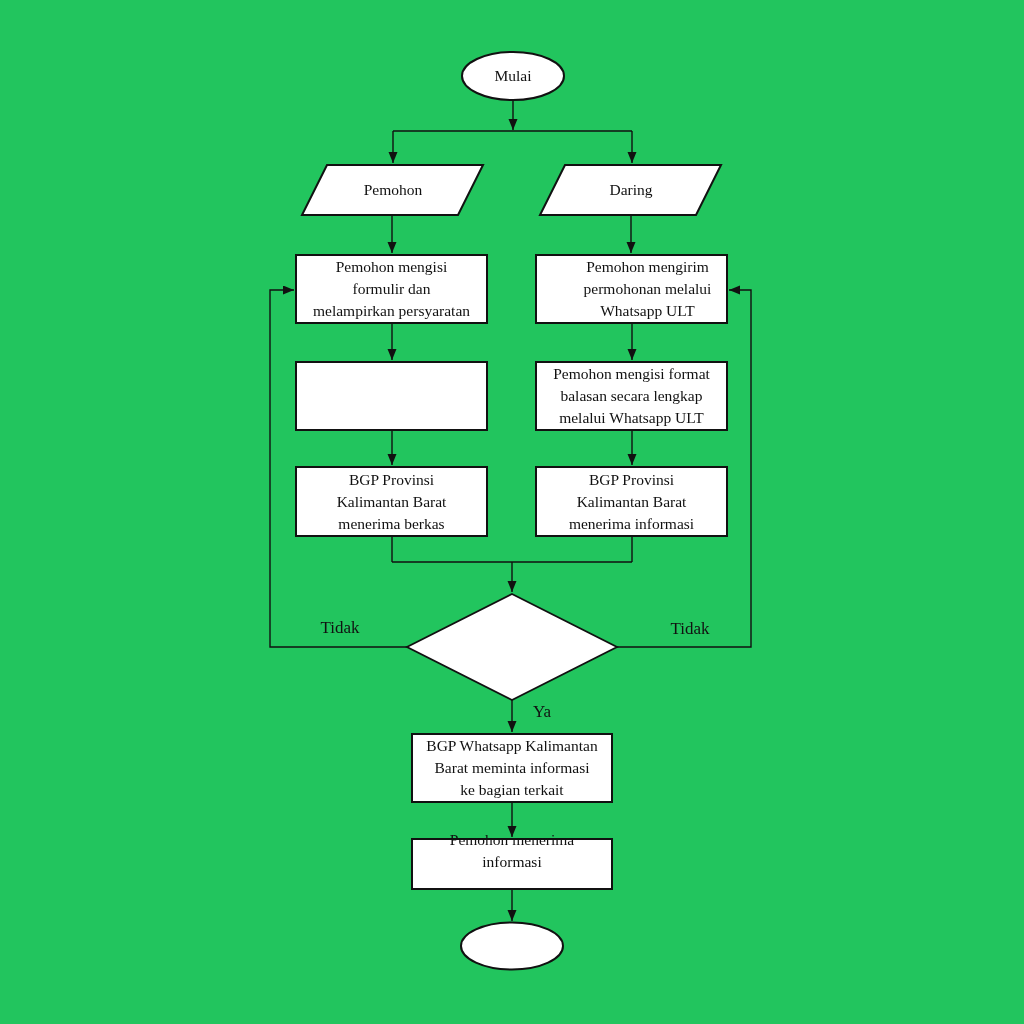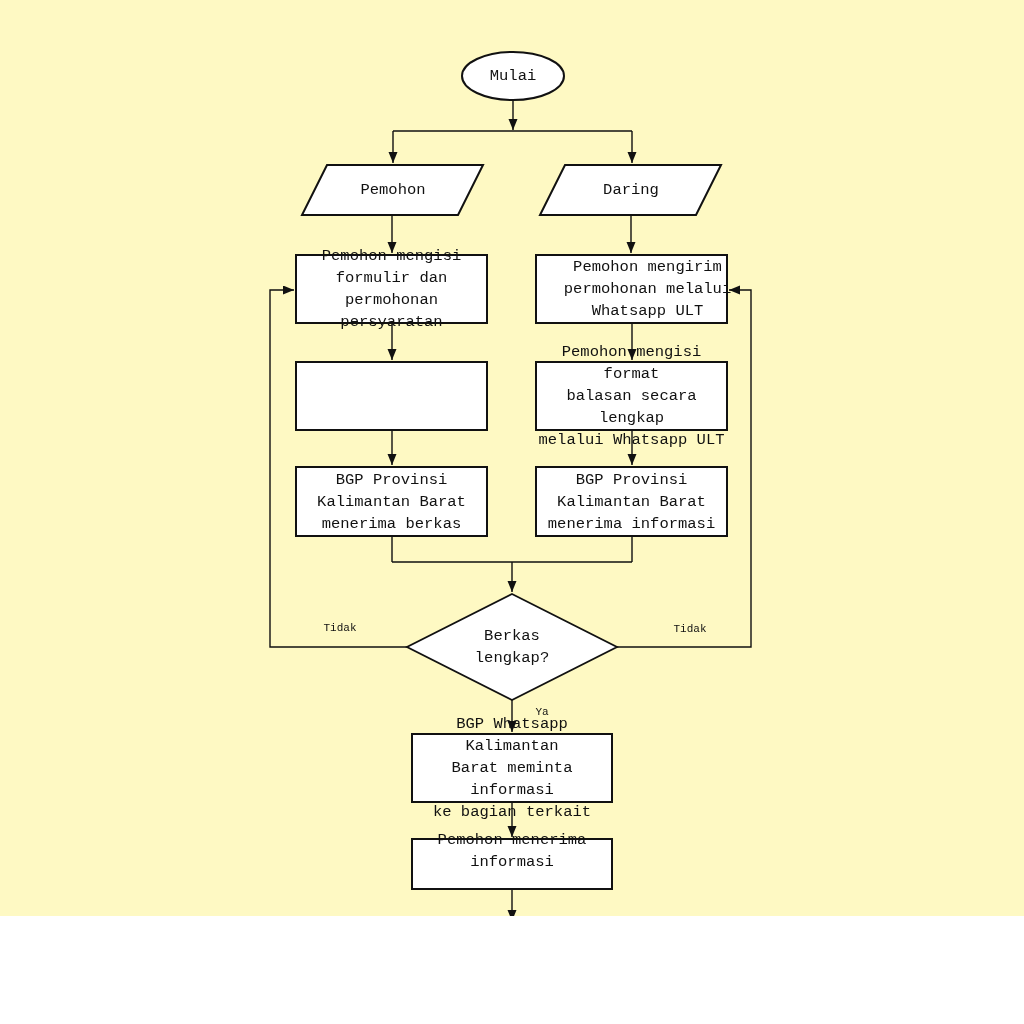--- a/index.html
+++ b/index.html
@@ -3,23 +3,23 @@
 <meta charset="utf-8">
 <style>
   html, body {
     margin: 0;
     padding: 0;
     background: #ffffff;
   }
   .canvas {
     position: relative;
     width: 1024px;
-    height: 916px;
-    background: #fef9c3;
-    font-family: Liberation Mono, monospace;
+    height: 1024px;
+    background: #22c55e;
+    font-family: Liberation Serif, serif;
     color: #111111;
     overflow: hidden;
   }
   .canvas svg {
     position: absolute;
     left: 0;
     top: 0;
   }
   .node-label {
     position: absolute;
@@ -30,21 +30,21 @@
     white-space: pre-line;
     font-size: 15.5px;
     line-height: 22px;
     pointer-events: none;
   }
   .edge-label {
     position: absolute;
     display: flex;
     align-items: center;
     justify-content: center;
-    font-size: 11px;
+    font-size: 17px;
     pointer-events: none;
   }
   .shape {
     fill: #ffffff;
     stroke: #111111;
     stroke-width: 2;
   }
   .connector {
     fill: none;
     stroke: #111111;
@@ -97,41 +97,39 @@
   </svg>
 
   <div class="node-label" style="left:462px; top:52px; width:102px; height:48px;">Mulai</div>
 
   <div class="node-label" style="left:303px; top:165px; width:180px; height:50px;">Pemohon</div>
 
   <div class="node-label" style="left:541px; top:165px; width:180px; height:50px;">Daring</div>
 
   <div class="node-label" style="left:296px; top:255px; width:191px; height:68px;">Pemohon mengisi
 formulir dan
-permohonan persyaratan</div>
+melampirkan persyaratan</div>
 
   <div class="node-label" style="left:552px; top:255px; width:191px; height:68px;border-radius:17px;">Pemohon mengirim
 permohonan melalui
 Whatsapp ULT</div>
 
 
   <div class="node-label" style="left:536px; top:362px; width:191px; height:68px;">Pemohon mengisi format
 balasan secara lengkap
 melalui Whatsapp ULT</div>
 
   <div class="node-label" style="left:296px; top:467px; width:191px; height:69px;">BGP Provinsi
 Kalimantan Barat
 menerima berkas</div>
 
   <div class="node-label" style="left:536px; top:467px; width:191px; height:69px;">BGP Provinsi
 Kalimantan Barat
 menerima informasi</div>
 
-  <div class="node-label" style="left:412px; top:604px; width:200px; height:86px;">Berkas
-lengkap?</div>
 
   <div class="node-label" style="left:412px; top:734px; width:200px; height:68px;">BGP Whatsapp Kalimantan
 Barat meminta informasi
 ke bagian terkait</div>
 
   <div class="node-label" style="left:412px; top:826px; width:200px; height:50px;">Pemohon menerima
 informasi</div>
 
 
   <div class="edge-label" style="left:300px; top:617px; width:80px; height:22px;">Tidak</div>

